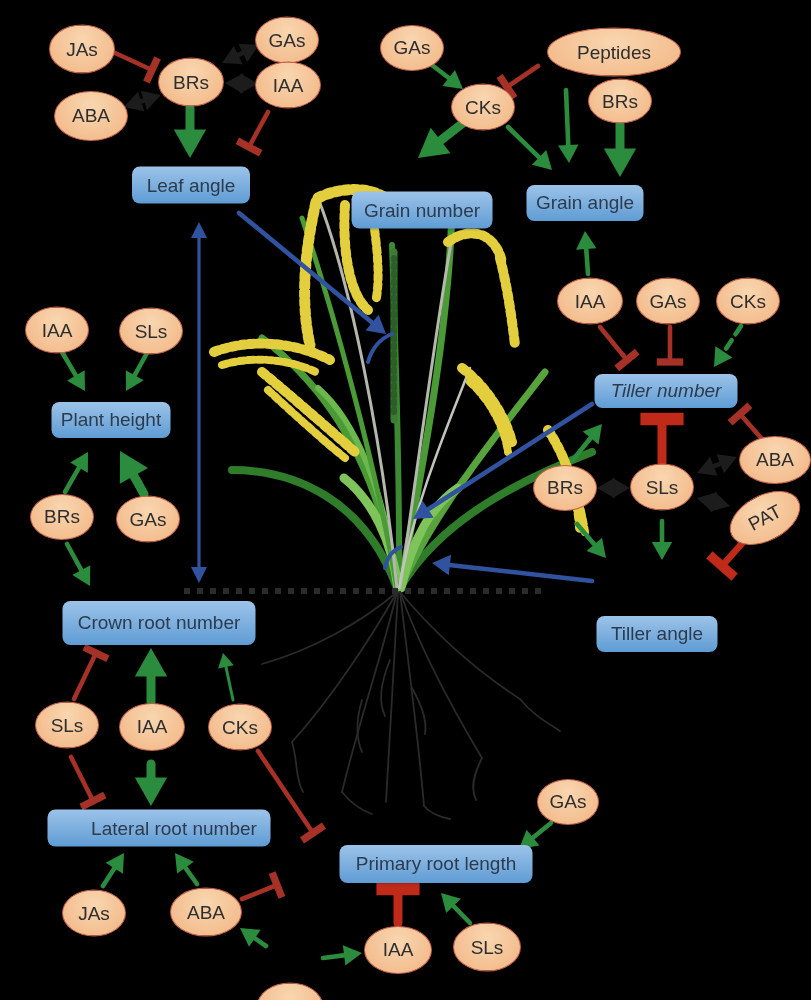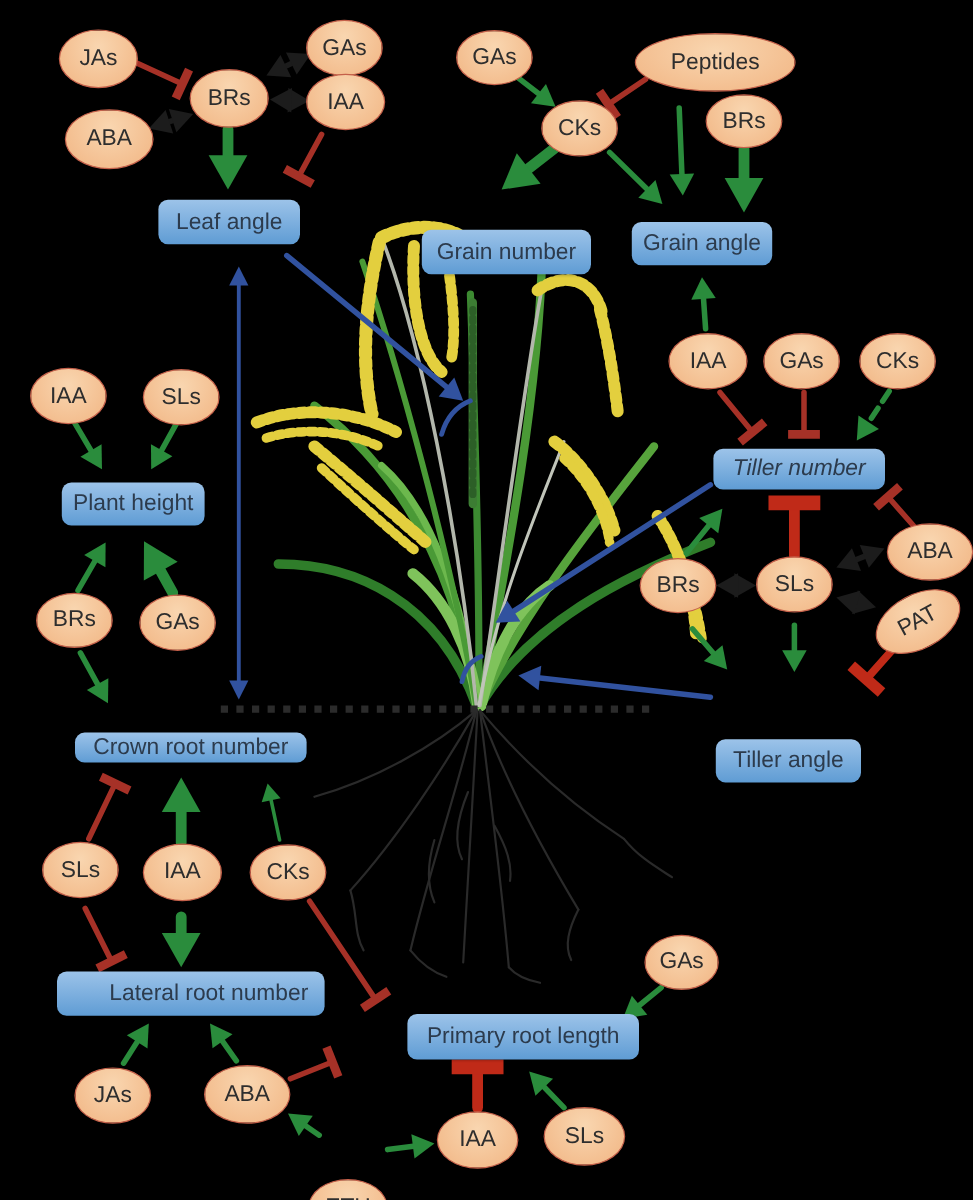--- a/index.html
+++ b/index.html
@@ -308,21 +308,21 @@
       </div>
       <div class="oval" style="left: 288px; top: 85px; width: 64px; height: 45px;">
         <span>IAA</span>
       </div>
       <div class="oval" style="left: 91px; top: 116px; width: 72px; height: 48px;">
         <span>ABA</span>
       </div>
       <div class="oval" style="left: 412px; top: 48px; width: 62px; height: 44px;">
         <span>GAs</span>
       </div>
-      <div class="oval" style="left: 596px; top: 52px; width: 132px; height: 47px;">
+      <div class="oval" style="left: 614px; top: 52px; width: 132px; height: 47px;">
         <span>Peptides</span>
       </div>
       <div class="oval" style="left: 483px; top: 107px; width: 62px; height: 45px;">
         <span>CKs</span>
       </div>
       <div class="oval" style="left: 620px; top: 101px; width: 62px; height: 43px;">
         <span>BRs</span>
       </div>
       <div class="oval" style="left: 590px; top: 301px; width: 64px; height: 45px;">
         <span>IAA</span>
@@ -395,21 +395,21 @@
       </div>
       <div class="trait" style="left: 111px; top: 420px; width: 119px; height: 36px;">
         <span>Plant height</span>
       </div>
       <div class="trait" style="left: 666px; top: 391px; width: 143px; height: 34px; font-style: italic;">
         <span>Tiller number</span>
       </div>
       <div class="trait" style="left: 657px; top: 590px; width: 121px; height: 36px; margin-top: 44px;">
         <span>Tiller angle</span>
       </div>
-      <div class="trait" style="left: 159px; top: 623px; width: 193px; height: 25px;">
+      <div class="trait" style="left: 159px; top: 623px; width: 193px; height: 44px;">
         <span>Crown root number</span>
       </div>
       <div class="trait" style="left: 159px; top: 828px; width: 193px; height: 37px; padding-left: 30px;">
         <span>Lateral root number</span>
       </div>
       <div class="trait" style="left: 404px; top: 864px; width: 193px; height: 38px; margin-left: 32px;">
         <span>Primary root length</span>
       </div>
     </div>
 </div>

